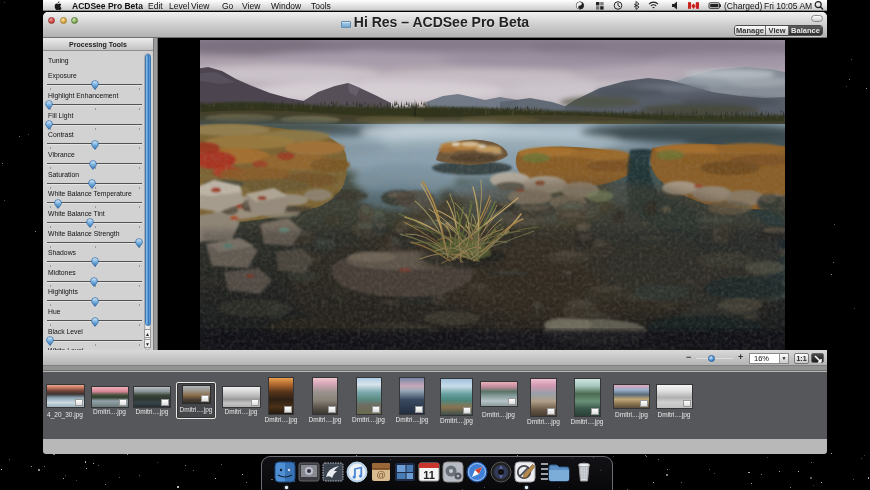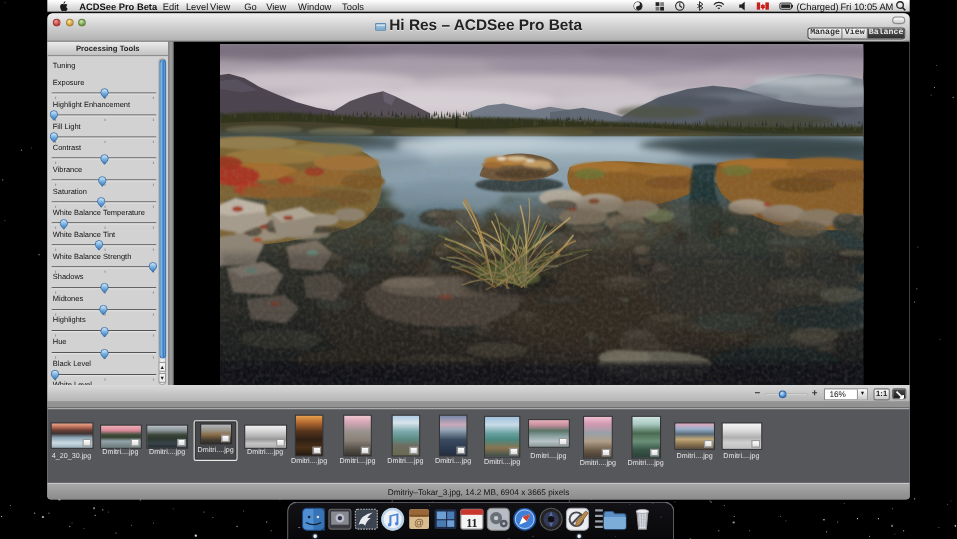--- a/index.html
+++ b/index.html
@@ -24,21 +24,21 @@
   #tl-y { left:16.5px; background:radial-gradient(circle at 35% 30%, #ffe9b0, #d9a642 60%, #9a7122); border:0.5px solid #a8832f;}
   #tl-g { left:28px; background:radial-gradient(circle at 35% 30%, #cfe8b8, #82a856 60%, #4f7231); border:0.5px solid #5f8038;}
   #wtitle { position:absolute; top:1.5px; left:0; width:100%; text-align:center;
     font-size:14px; font-weight:bold; color:#222; text-shadow:0 1px 0 rgba(255,255,255,.5); }
   #wtitle .foldr { display:inline-block; width:10px; height:7px; background:linear-gradient(#cfe2f2 0 28%,#9cc2e0 30%,#76a8ce); border:1px solid #5f8cb0; border-radius:1px; vertical-align:-1px; margin-right:3px; position:relative;}
   #pill { position:absolute; right:4px; top:2.5px; width:12px; height:7px; border-radius:4px;
     background:linear-gradient(#fdfdfd,#cbcbcb); border:1px solid #8a8a8a; }
 
   
   #seg { position:absolute; left:691px; top:13px; height:10.5px; display:flex;
-    border:1px solid #4c4c4c; border-radius:3px; overflow:hidden; box-shadow:0 1px 0 rgba(255,255,255,.4);font-family:Liberation Mono, monospace;}
+    border:1px solid #4c4c4c; border-radius:3px; overflow:hidden; box-shadow:0 1px 0 rgba(255,255,255,.4);}
   #seg div { font-size:7.5px; font-weight:bold; line-height:9px; text-align:center;
     background:linear-gradient(#fcfcfc,#c9c9c9); color:#333; border-right:1px solid #6a6a6a; }
   #seg div.sel { background:linear-gradient(#5c5c5c,#2d2d2d); color:#e9e9e9; border-right:none; }
 
   
   #panel { position:absolute; left:0; top:26px; width:110px; height:312px; background:#d2d2d2; overflow:hidden;}
   #phead { position:absolute; left:0; top:0; width:110px; height:13px;
     background:linear-gradient(#ececec,#c2c2c2); border-bottom:1px solid #8e8e8e;
     font-size:7px; font-weight:bold; color:#222; text-align:center; line-height:13px; }
   .slab { position:absolute; left:5px; font-size:6.8px; color:#111; white-space:nowrap; }
@@ -1247,21 +1247,20 @@
       <div class="tlabel" style="left:544px; top:46px;">Dmitri....jpg</div>
       <div class="th" style="left:571px; top:12.5px; width:35px; height:23px; background:linear-gradient(#e0a8bc 0%,#98b0cc 22%,#5a6a78 42%,#c0a878 62%,#8a7450 82%,#5a4c3c 100%);">
         <div class="badge"></div>
       </div>
       <div class="tlabel" style="left:588.5px; top:38.5px;">Dmitri....jpg</div>
       <div class="th" style="left:613.5px; top:12.5px; width:35px; height:23px; background:linear-gradient(#f4f4f4 0%,#e0e0e0 25%,#b0b0b0 55%,#d0d0d0 75%,#c0c0c0 100%);">
         <div class="badge"></div>
       </div>
       <div class="tlabel" style="left:631px; top:38.5px;">Dmitri....jpg</div>
     </div>
-    <div id="statusbar">Dmitriy–Tokar_3.jpg, 14.2 MB, 6904 x 3665 pixels</div>
   </div>
 
   <div id="dock">
     <div class="dicon" style="left:11px;">
       <svg width="24" height="24" viewBox="0 0 24 24">
         <rect x="2" y="2" width="20" height="20" rx="4" fill="#4f8fd4"></rect>
         <path d="M12 2 h10 v20 h-10 z" fill="#2e66a8" opacity="0.7"></path>
         <rect x="2" y="2" width="20" height="20" rx="4" fill="none" stroke="#1e4a80"></rect>
         <circle cx="8" cy="10" r="1.2" fill="#123"></circle>
         <circle cx="16" cy="10" r="1.2" fill="#dde"></circle>
@@ -1299,21 +1298,21 @@
     </div>
     <div class="dicon" style="left:131px;">
       <svg width="24" height="24" viewBox="0 0 24 24">
         <rect x="2" y="3" width="20" height="18" rx="2" fill="#1e2c48"></rect>
         <rect x="4" y="5" width="8.5" height="7" fill="#6d9ed4"></rect>
         <rect x="13.5" y="5" width="6.5" height="7" fill="#4a7cb4"></rect>
         <rect x="4" y="13" width="8.5" height="6" fill="#4a7cb4"></rect>
         <rect x="13.5" y="13" width="6.5" height="6" fill="#6d9ed4"></rect>
       </svg>
     </div>
-    <div class="dicon" style="left:155px;font-family:Liberation Serif, serif;">
+    <div class="dicon" style="left:155px;">
       <svg width="24" height="24" viewBox="0 0 24 24">
         <rect x="2" y="3" width="20" height="18" rx="2" fill="#f4f4f4" stroke="#999"></rect>
         <rect x="2" y="3" width="20" height="5" fill="#c8362e"></rect>
         <text x="12" y="19" font-size="11" font-weight="bold" text-anchor="middle" fill="#222">11</text>
       </svg>
     </div>
     <div class="dicon" style="left:179px;">
       <svg width="24" height="24" viewBox="0 0 24 24">
         <rect x="2" y="2" width="20" height="20" rx="4" fill="#b8bcc4" stroke="#888"></rect>
         <circle cx="10" cy="11" r="5.5" fill="#6a7078"></circle>

